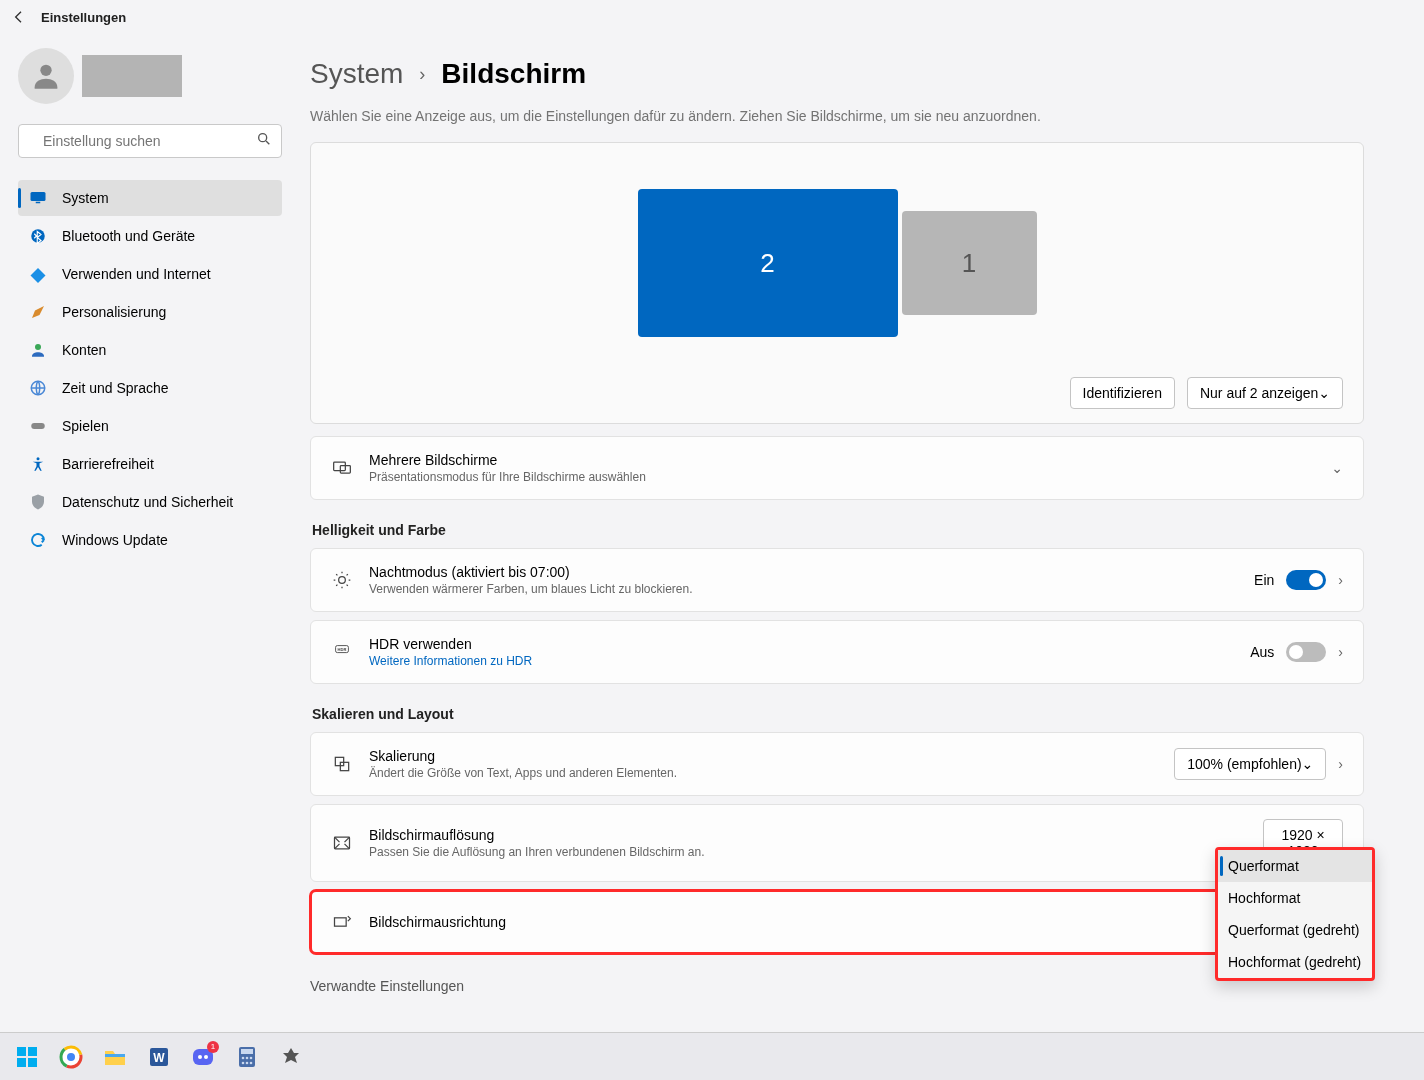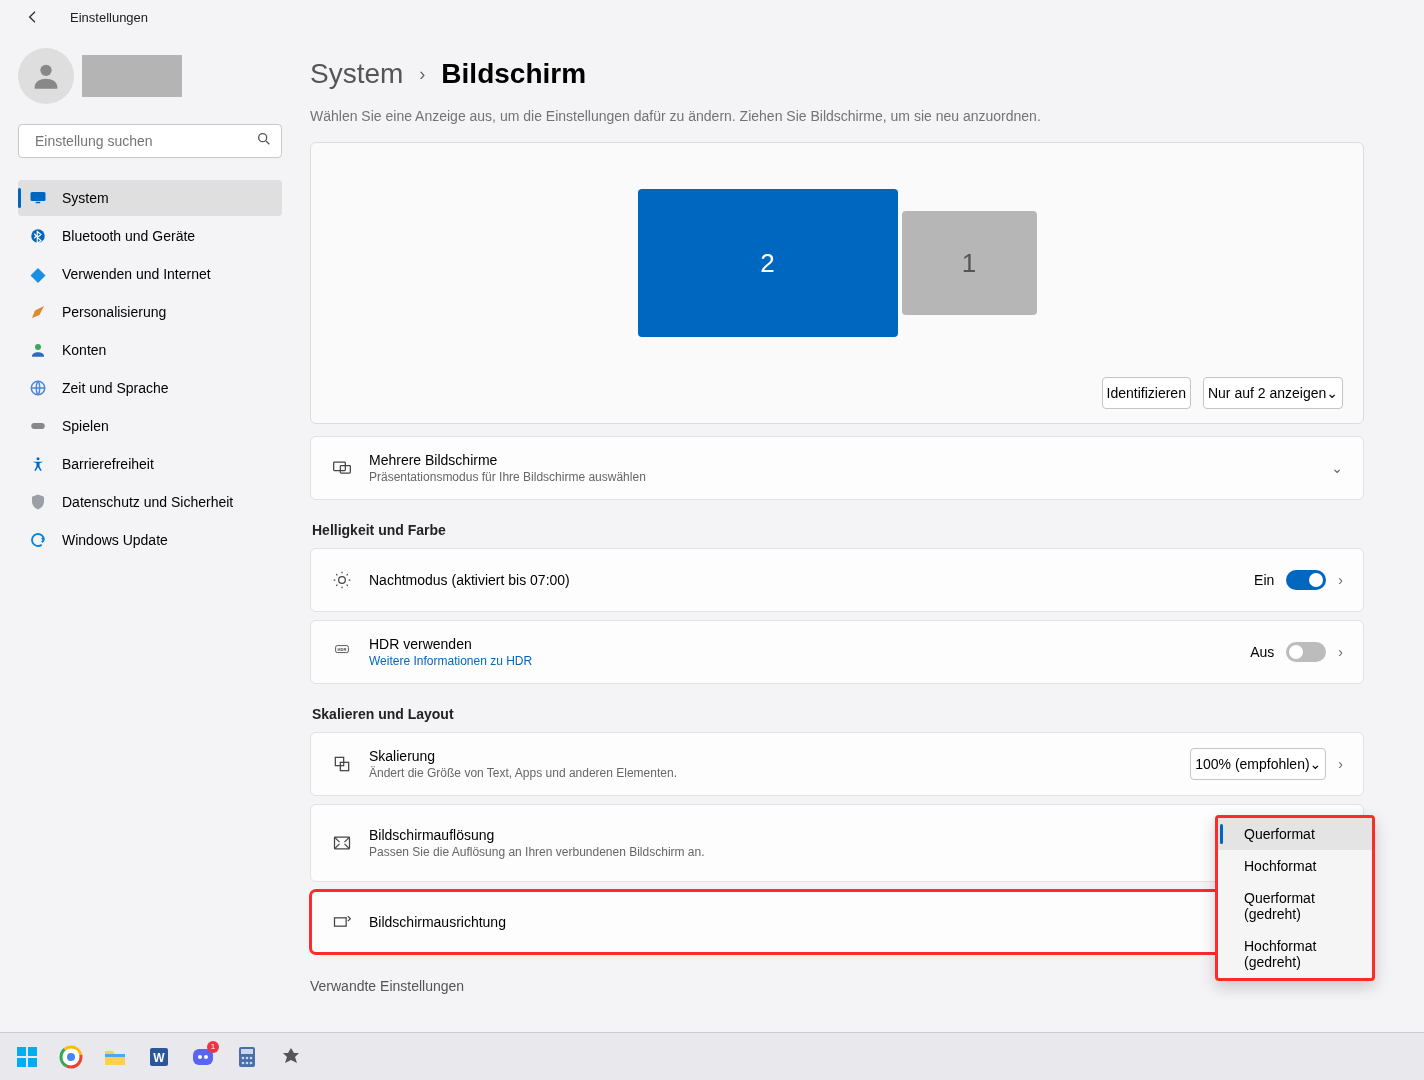--- a/index.html
+++ b/index.html
@@ -1,36 +1,36 @@
 <!DOCTYPE html>
 <html><head>
 <meta charset="utf-8">
 <style>
 * { margin: 0; padding: 0; box-sizing: border-box; font-family: "Segoe UI", Tahoma, sans-serif; }
 body { background: #f4f4f6; width: 1424px; height: 1080px; overflow: hidden; position: relative; }
 
 
-.header { display: flex; align-items: center; gap: 28px; padding: 8px 24px; height: 34px; color: #202020; }
+.header { display: flex; align-items: center; gap: 13px; padding: 8px 10px; height: 34px; color: #202020; font-weight: bold; }
 .header .back { width: 18px; height: 18px; display:flex; align-items:center; justify-content:center; color:#303030; cursor:default;}
 .header .title { font-size: 13px; }
 
 
 .app { display: flex; height: calc(100% - 34px - 48px); }
 .sidebar { width: 300px; padding: 14px 18px 0 18px; display:flex; flex-direction:column; }
 .content { flex: 1; padding: 24px 60px 0 10px; overflow-y: auto; }
 
 
 .profile { display:flex; align-items:center; gap:8px; margin-bottom: 20px; }
 .avatar { width:56px; height:56px; border-radius: 28px; background:#dedede; display:flex; align-items:center; justify-content:center; color:#666; }
 .avatar svg { width:34px; height:34px; }
 .name-blank { width: 100px; height: 42px; background:#b4b4b4; }
 
 
 .search { position:relative; margin-bottom: 22px; }
-.search input { width:100%; height:34px; border:1px solid #c9c9c9; border-radius:4px; padding:0 34px 0 16px; font-size:14px; background:#fff; }
+.search input { width:100%; height:34px; border:1px solid #c9c9c9; border-radius:4px; padding:0 34px 0 24px; font-size:14px; background:#fff; }
 .search .mag { position:absolute; right:10px; top:50%; transform:translateY(-50%); color:#555; }
 
 
 .nav { display:flex; flex-direction:column; gap:2px; }
 .nav-item { display:flex; align-items:center; gap:14px; height:36px; padding:0 10px; border-radius:4px; font-size:14px; position:relative; }
 .nav-item.active { background:#dfdfdf; }
 .nav-item.active::before { content:""; position:absolute; left:0; top:8px; bottom:8px; width:3px; background:#0067c0; border-radius:2px; }
 .nav-item .nicon { width:20px; height:20px; display:flex; align-items:center; justify-content:center; }
 
 
@@ -40,21 +40,21 @@
 .crumb .lvl2 { font-size:28px; font-weight:600; }
 .desc { font-size:14px; color:#737373; margin-bottom: 18px; }
 
 
 .displays-box { border:1px solid #dcdcdc; background:#fafafa; border-radius:6px; padding: 30px 20px 14px 20px; margin-bottom: 12px; }
 .displays-canvas { display:flex; justify-content:center; align-items:center; height: 180px; gap:4px; }
 .disp { display:flex; align-items:center; justify-content:center; border-radius:4px; font-size:26px; color:#fff; }
 .disp.primary { width:260px; height:148px; background:#0067c0; }
 .disp.secondary { width:135px; height:104px; background:#b6b6b6; color:#555; }
 .displays-actions { display:flex; justify-content:flex-end; gap:12px; margin-top: 24px; }
-.btn { background:#fff; border:1px solid #c4c4c4; border-radius:4px; padding:7px 4px; font-size:14px; }
+.btn { background:#fff; border:1px solid #c4c4c4; border-radius:4px; padding:7px 12px; font-size:14px; }
 .dropdown-btn { display:flex; align-items:center; }
 
 
 .section-title { font-size:14px; font-weight:600; color:#222; margin: 22px 2px 10px 2px; }
 .row { display:flex; align-items:center; gap:16px; border:1px solid #e2e2e2; background:#fdfdfd; border-radius:6px; padding: 14px 20px; margin-bottom: 8px; position:relative; min-height:64px;}
 .row .ricon { width:22px; height:22px; display:flex; align-items:center; justify-content:center; color:#444; flex-shrink: 0;}
 .row .labels { flex:1; }
 .row .labels .t { font-size:14px; }
 .row .labels .s { font-size:12px; color:#666; margin-top:2px; }
 .row .labels .link { font-size:12px; color:#0067c0; margin-top:2px; }
@@ -62,21 +62,21 @@
 .chev { color:#666; font-size:14px; }
 .toggle { width:40px; height:20px; border-radius:10px; background:#0067c0; position:relative; }
 .toggle.off { background:#bcbcbc; }
 .toggle .knob { width:14px; height:14px; border-radius:7px; background:#fff; position:absolute; top:3px; right:3px; }
 .toggle.off .knob { left:3px; right:auto; }
 .state { font-size:14px; }
 
 
 .orient-row { outline: 3px solid #ff2a2a; outline-offset: -2px; }
 .orient-menu { position:absolute; right:-12px; bottom:-28px; width: 160px; background:#f5f5f5; border:3px solid #ff2a2a; border-radius:4px; box-shadow: 0 6px 16px rgba(0,0,0,0.18); z-index:10; }
-.orient-menu .opt { padding:8px 26px; font-size:14px; position:relative; }
+.orient-menu .opt { padding:8px 10px; font-size:14px; position:relative; }
 .orient-menu .opt.sel { background:#e4e4e4; }
 .orient-menu .opt.sel::before { content:""; position:absolute; left:2px; top:6px; bottom:6px; width:3px; background:#0067c0; border-radius:2px; }
 
 
 .taskbar { position:absolute; left:0; right:0; bottom:0; height:48px; background:#e9e9ed; display:flex; align-items:center; padding:0 8px; gap:6px; border-top:1px solid #ccc; }
 .taskbar .ticon { width:38px; height:38px; display:flex; align-items:center; justify-content:center; border-radius:4px; position:relative; }
 .taskbar .ticon svg { width:24px; height:24px; }
 .badge { position:absolute; top:3px; right:3px; width:12px; height:12px; border-radius:6px; background:#e34; color:#fff; font-size:8px; display:flex; align-items:center; justify-content:center; }
 .fake { font-size:14px; color:#555; margin-top: 24px; }
 </style>
@@ -244,20 +244,21 @@
 
     <div class="row">
       <span class="ricon">
           <svg viewBox="0 0 24 24" width="20" height="20" fill="none" stroke="#444" stroke-width="1.5">
             <circle cx="12" cy="12" r="4"></circle>
             <path d="M12 2v2M12 20v2M2 12h2M20 12h2M5 5l1.5 1.5M17.5 17.5L19 19M5 19l1.5-1.5M17.5 6.5L19 5"></path>
           </svg>
         </span>
       <div class="labels">
         <div class="t">Nachtmodus (aktiviert bis 07:00)</div>
+        <div class="s">Verwenden wärmerer Farben, um blaues Licht zu blockieren.</div>
       </div>
       <div class="controls">
         <span class="state">Ein</span>
         <div class="toggle">
             <div class="knob"></div>
           </div>
         <span class="chev">›</span>
       </div>
     </div>
 

